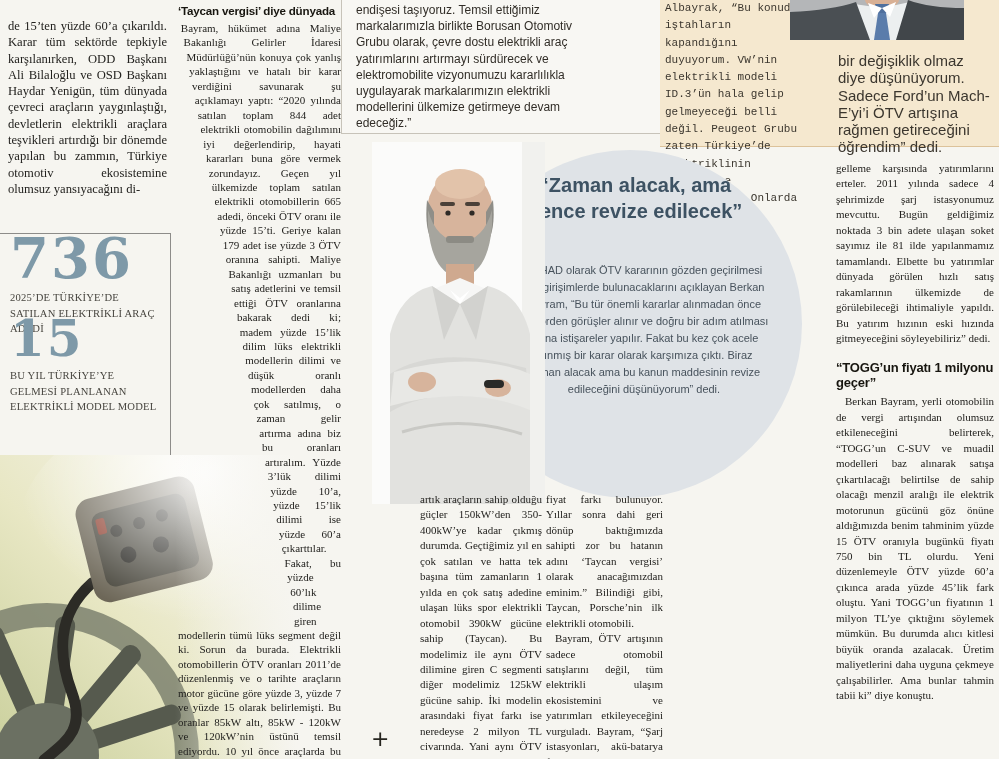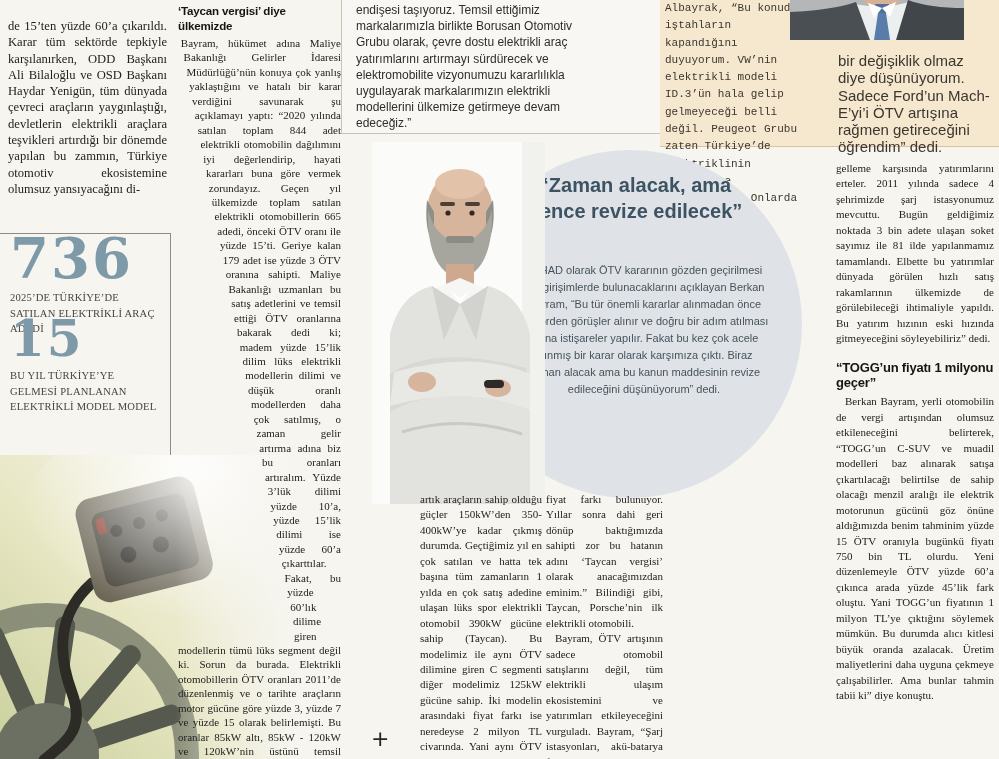--- a/index.html
+++ b/index.html
@@ -111,21 +111,21 @@
           <circle cx="134" cy="96" r="8" fill="#1d1c17"></circle>
         <circle cx="168" cy="94" r="8" fill="#1d1c17"></circle>
         <rect x="110" y="54" width="9" height="16" rx="2" fill="#8a3a2a"></rect>
       </g>
       <ellipse cx="185" cy="80" rx="160" ry="125" fill="url(#wglow)"></ellipse>
       <rect width="305" height="305" fill="url(#wfade)"></rect>
     </svg>
   </div>
 
   <div class="abs col2">
-    <h3 class="col-heading">‘Taycan vergisi’ diye ülkemizde</h3>
+    <h3 class="col-heading">‘Taycan vergisi’ diye dünyada</h3>
     <div class="wheel-intrude"></div>
     <p>Bayram, hükümet adına Maliye Bakanlığı Gelirler İdaresi Müdürlüğü’nün konuya çok yanlış yaklaştığını ve hatalı bir karar verdiğini savunarak şu açıklamayı yaptı: “2020 yılında satılan toplam 844 adet elektrikli otomobilin dağılımını iyi değerlendirip, hayati kararları buna göre vermek zorundayız. Geçen yıl ülkemizde toplam satılan elektrikli otomobillerin 665 adedi, önceki ÖTV oranı ile yüzde 15’ti. Geriye kalan 179 adet ise yüzde 3 ÖTV oranına sahipti. Maliye Bakanlığı uzmanları bu satış adetlerini ve temsil ettiği ÖTV oranlarına bakarak dedi ki; madem yüzde 15’lik dilim lüks elektrikli modellerin dilimi ve düşük oranlı modellerden daha çok satılmış, o zaman gelir artırma adına biz bu oranları artıralım. Yüzde 3’lük dilimi yüzde 10’a, yüzde 15’lik dilimi ise yüzde 60’a çıkarttılar. Fakat, bu yüzde 60’lık dilime giren modellerin tümü lüks segment değil ki. Sorun da burada. Elektrikli otomobillerin ÖTV oranları 2011’de düzenlenmiş ve o tarihte araçların motor gücüne göre yüzde 3, yüzde 7 ve yüzde 15 olarak belirlemişti. Bu oranlar 85kW altı, 85kW - 120kW ve 120kW’nin üstünü temsil ediyordu. 10 yıl önce araçlarda bu kW güçleri normal olarak düşünülüyordu. Fakat günümüz teknolojisinde</p>
   </div>
 
   <div class="abs topbox"></div>
   <div class="abs topbox-text">endişesi taşıyoruz. Temsil ettiğimiz markalarımızla birlikte Borusan Otomotiv Grubu olarak, çevre dostu elektrikli araç yatırımlarını artırmayı sürdürecek ve elektromobilite vizyonumuzu kararlılıkla uygulayarak markalarımızın elektrikli modellerini ülkemize getirmeye devam edeceğiz.”</div>
 
   <div class="abs bubble"></div>
   <div class="abs bubble-title">“Zaman alacak, ama bence revize edilecek”</div>
   <div class="abs bubble-body">TEHAD olarak ÖTV kararının gözden geçirilmesi için girişimlerde bulunacaklarını açıklayan Berkan Bayram, “Bu tür önemli kararlar alınmadan önce sektörden görüşler alınır ve doğru bir adım atılması adına istişareler yapılır. Fakat bu kez çok acele alınmış bir karar olarak karşımıza çıktı. Biraz zaman alacak ama bu kanun maddesinin revize edileceğini düşünüyorum” dedi.</div>

